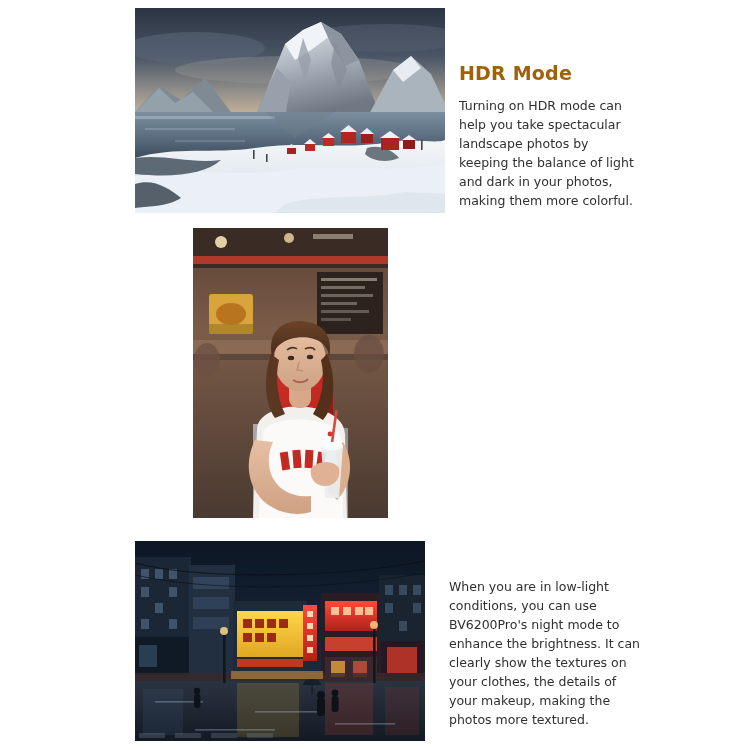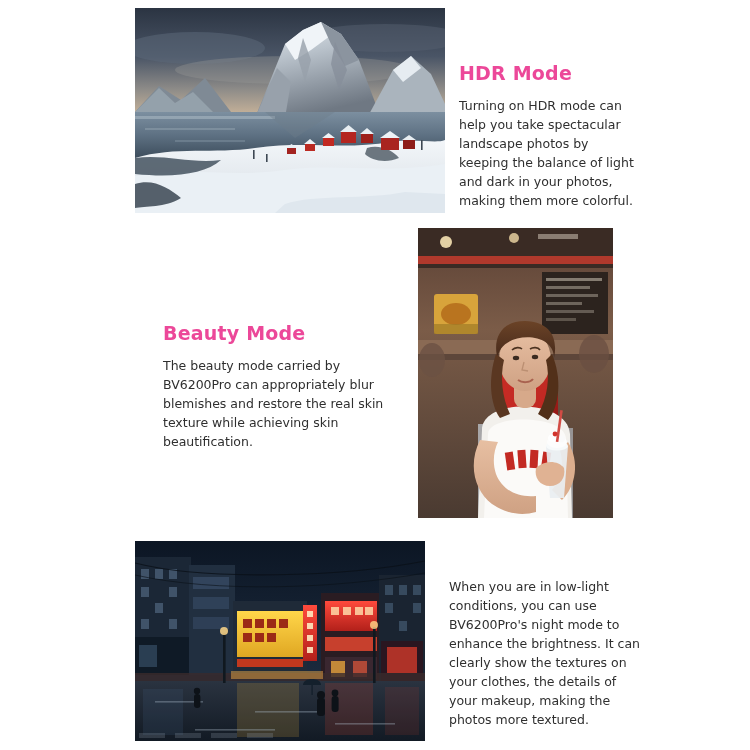--- a/index.html
+++ b/index.html
@@ -32,21 +32,21 @@
     overflow: hidden;
     background: #202020;
     flex: none;
   }
 
   .text-col {
     flex: none;
   }
 
   .heading {
-    color: #ec4899;
+    color: #a16207;
     font-size: 19px;
     font-weight: bold;
     letter-spacing: 0.2px;
     margin: 0 0 12px 0;
     line-height: 1.1;
   }
 
   .body-text {
     color: #2f2f2f;
     font-size: 12.5px;
@@ -175,24 +175,20 @@
     </div>
 
     <div class="text-col">
       <h2 class="heading">HDR Mode</h2>
       <p class="body-text">Turning on HDR mode can help you take spectacular landscape photos by keeping the balance of light and dark in your photos, making them more colorful.</p>
     </div>
   </div>
 
   <div class="section" id="sec-beauty">
 
-    <div class="text-col">
-      <h2 class="heading">Beauty Mode</h2>
-      <p class="body-text">The beauty mode carried by BV6200Pro can appropriately blur blemishes and restore the real skin texture while achieving skin beautification.</p>
-    </div>
 
     <div class="photo">
       <svg class="diner" viewBox="0 0 195 290" preserveAspectRatio="none">
         <defs>
           <linearGradient id="dinerBg" x1="0" y1="0" x2="0" y2="1">
             <stop offset="0%" stop-color="#5a4034"></stop>
             <stop offset="35%" stop-color="#7b5c48"></stop>
             <stop offset="100%" stop-color="#4a3a31"></stop>
           </linearGradient>
           <linearGradient id="stoolG" x1="0" y1="0" x2="1" y2="1">

